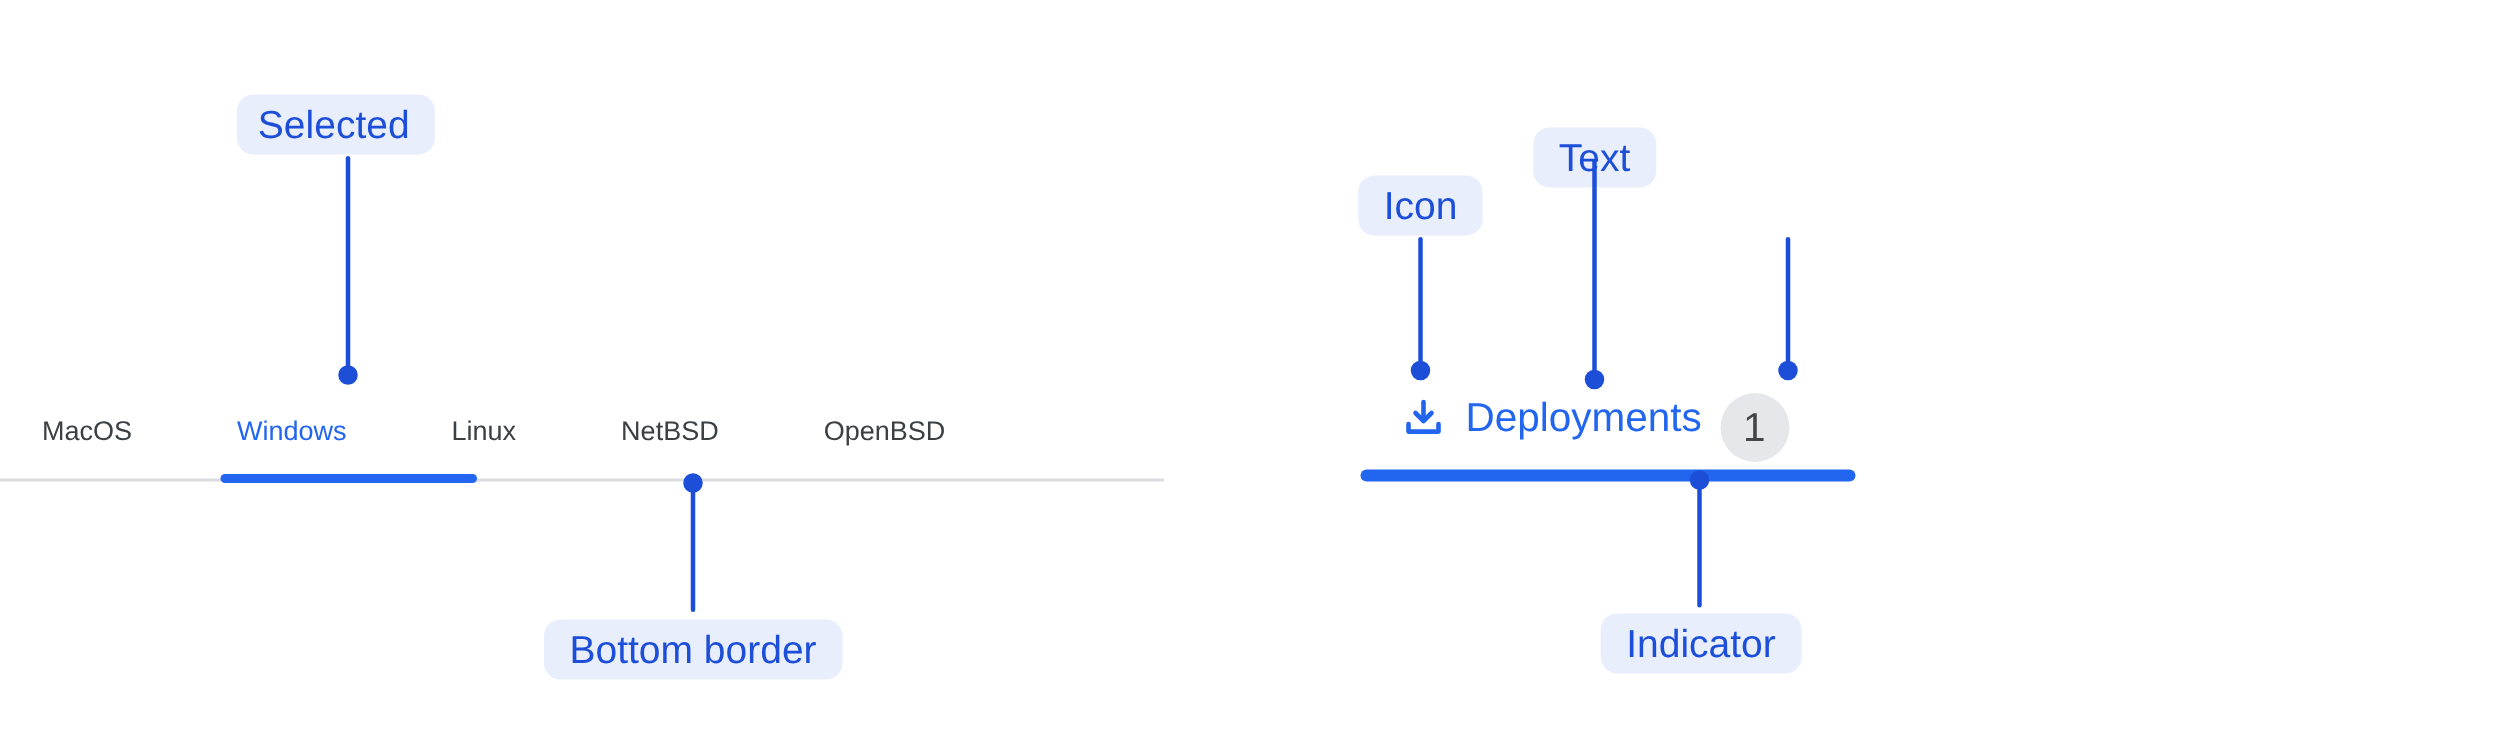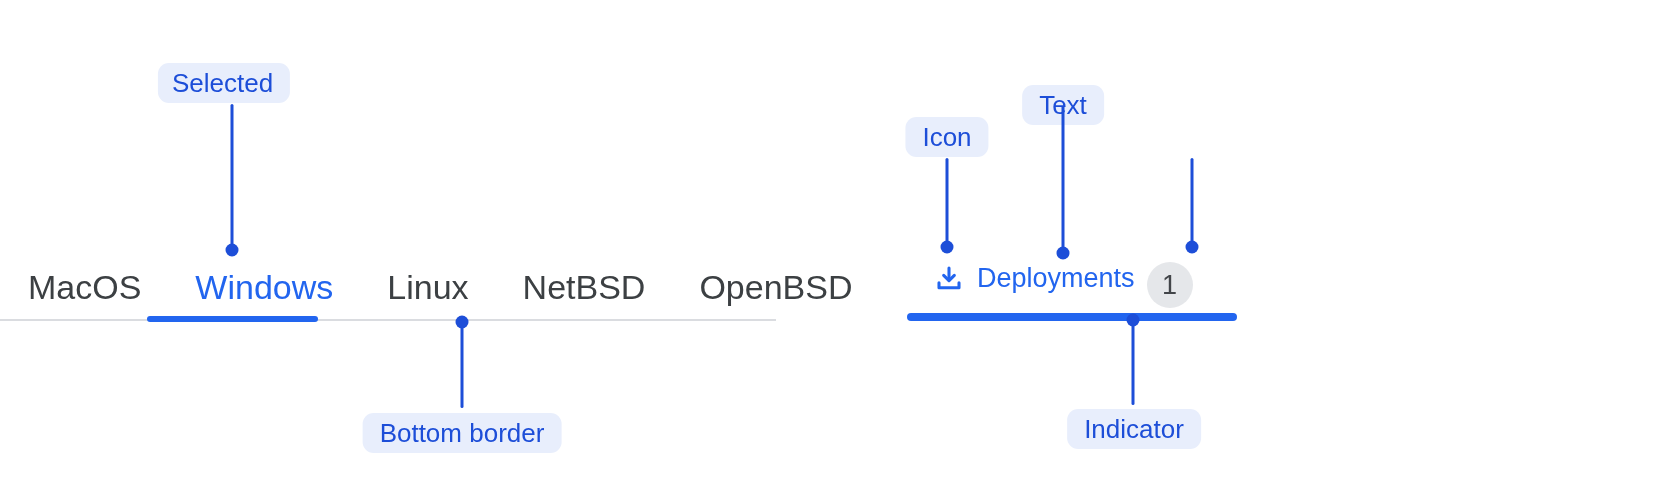--- a/index.html
+++ b/index.html
@@ -11,22 +11,22 @@
   .pill{
     position:absolute;transform:translateX(-50%);
     background:#e8eefc;color:#1d4ed8;
     font-size:26px;line-height:30px;padding:5px 17px;
     border-radius:11px;white-space:nowrap;
   }
   .aline{position:absolute;width:3px;background:#1d4ed8;border-radius:2px;transform:translateX(-50%);}
   .adot{position:absolute;width:13px;height:13px;border-radius:50%;background:#1d4ed8;transform:translate(-50%,-50%);z-index:5;}
   
   .tabrow{
-    position:absolute;left:28px;top:271px;display:flex;gap:54px;
-    font-size:34px;line-height:32px;color:#3c4043;
+    position:absolute;left:28px;top:271px;display:flex;gap:70px;
+    font-size:18px;line-height:32px;color:#3c4043;
   }
   .tab{cursor:pointer;}
   .tab.selected{color:#2265ef;}
   .tabbar-border{position:absolute;left:0;top:319px;width:776px;height:2px;background:#dadce0;}
   .tab-underline{position:absolute;left:147px;top:316px;width:171px;height:6px;border-radius:3px;background:#2265ef;z-index:2;}
   
   .righttab{
     position:absolute;left:933px;top:262px;height:48px;
     display:flex;gap:12px;
     color:#2265ef;font-size:27px;line-height:32px;cursor:pointer;

